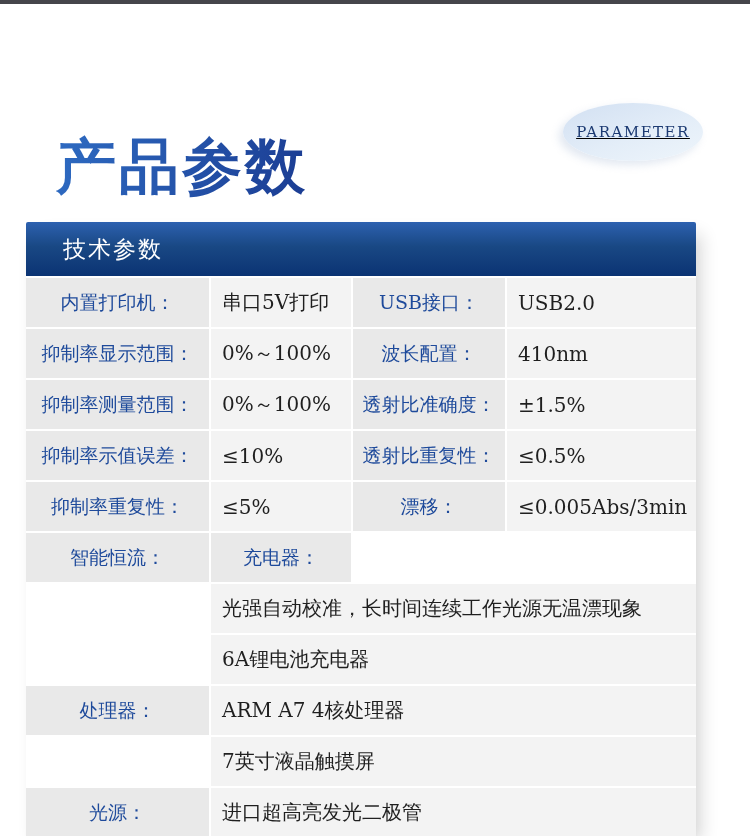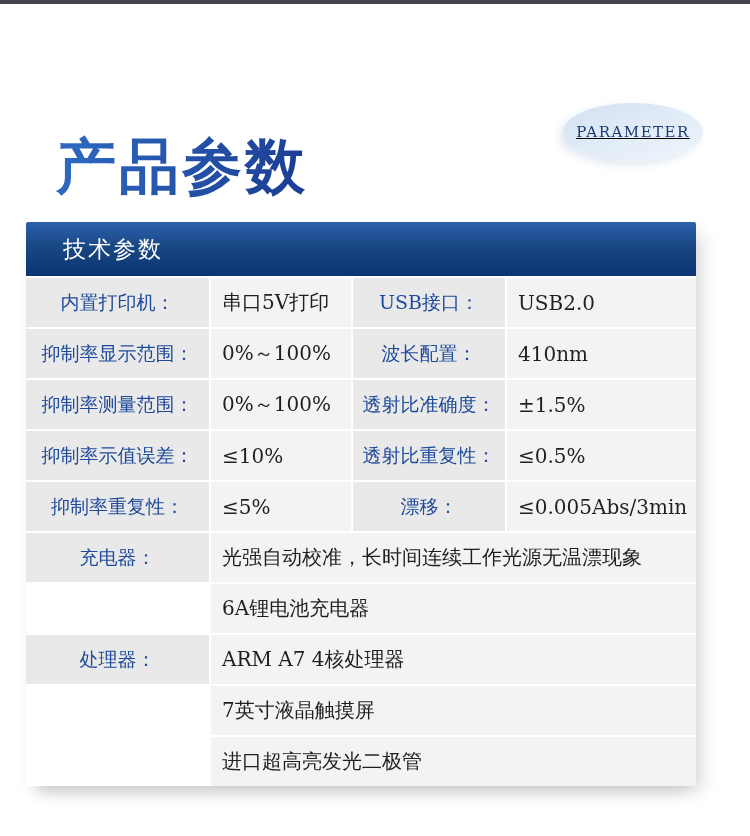--- a/index.html
+++ b/index.html
@@ -151,21 +151,23 @@
       <div class="cell lbl">透射比准确度：</div>
       <div class="cell val">±1.5%</div>
       <div class="cell lbl">抑制率示值误差：</div>
       <div class="cell val">≤10%</div>
       <div class="cell lbl">透射比重复性：</div>
       <div class="cell val">≤0.5%</div>
       <div class="cell lbl">抑制率重复性：</div>
       <div class="cell val">≤5%</div>
       <div class="cell lbl">漂移：</div>
       <div class="cell val">≤0.005Abs/3min</div>
+      <div class="cell lbl">智能恒流：</div>
       <div class="cell lbl">充电器：</div>
       <div class="cell val wide">光强自动校准，长时间连续工作光源无温漂现象</div>
       <div class="cell val wide">6A锂电池充电器</div>
       <div class="cell lbl">处理器：</div>
       <div class="cell val wide">ARM A7 4核处理器</div>
       <div class="cell val wide">7英寸液晶触摸屏</div>
+      <div class="cell lbl">光源：</div>
       <div class="cell val wide">进口超高亮发光二极管</div>
     </div>
 </div>
 
 </body></html>

